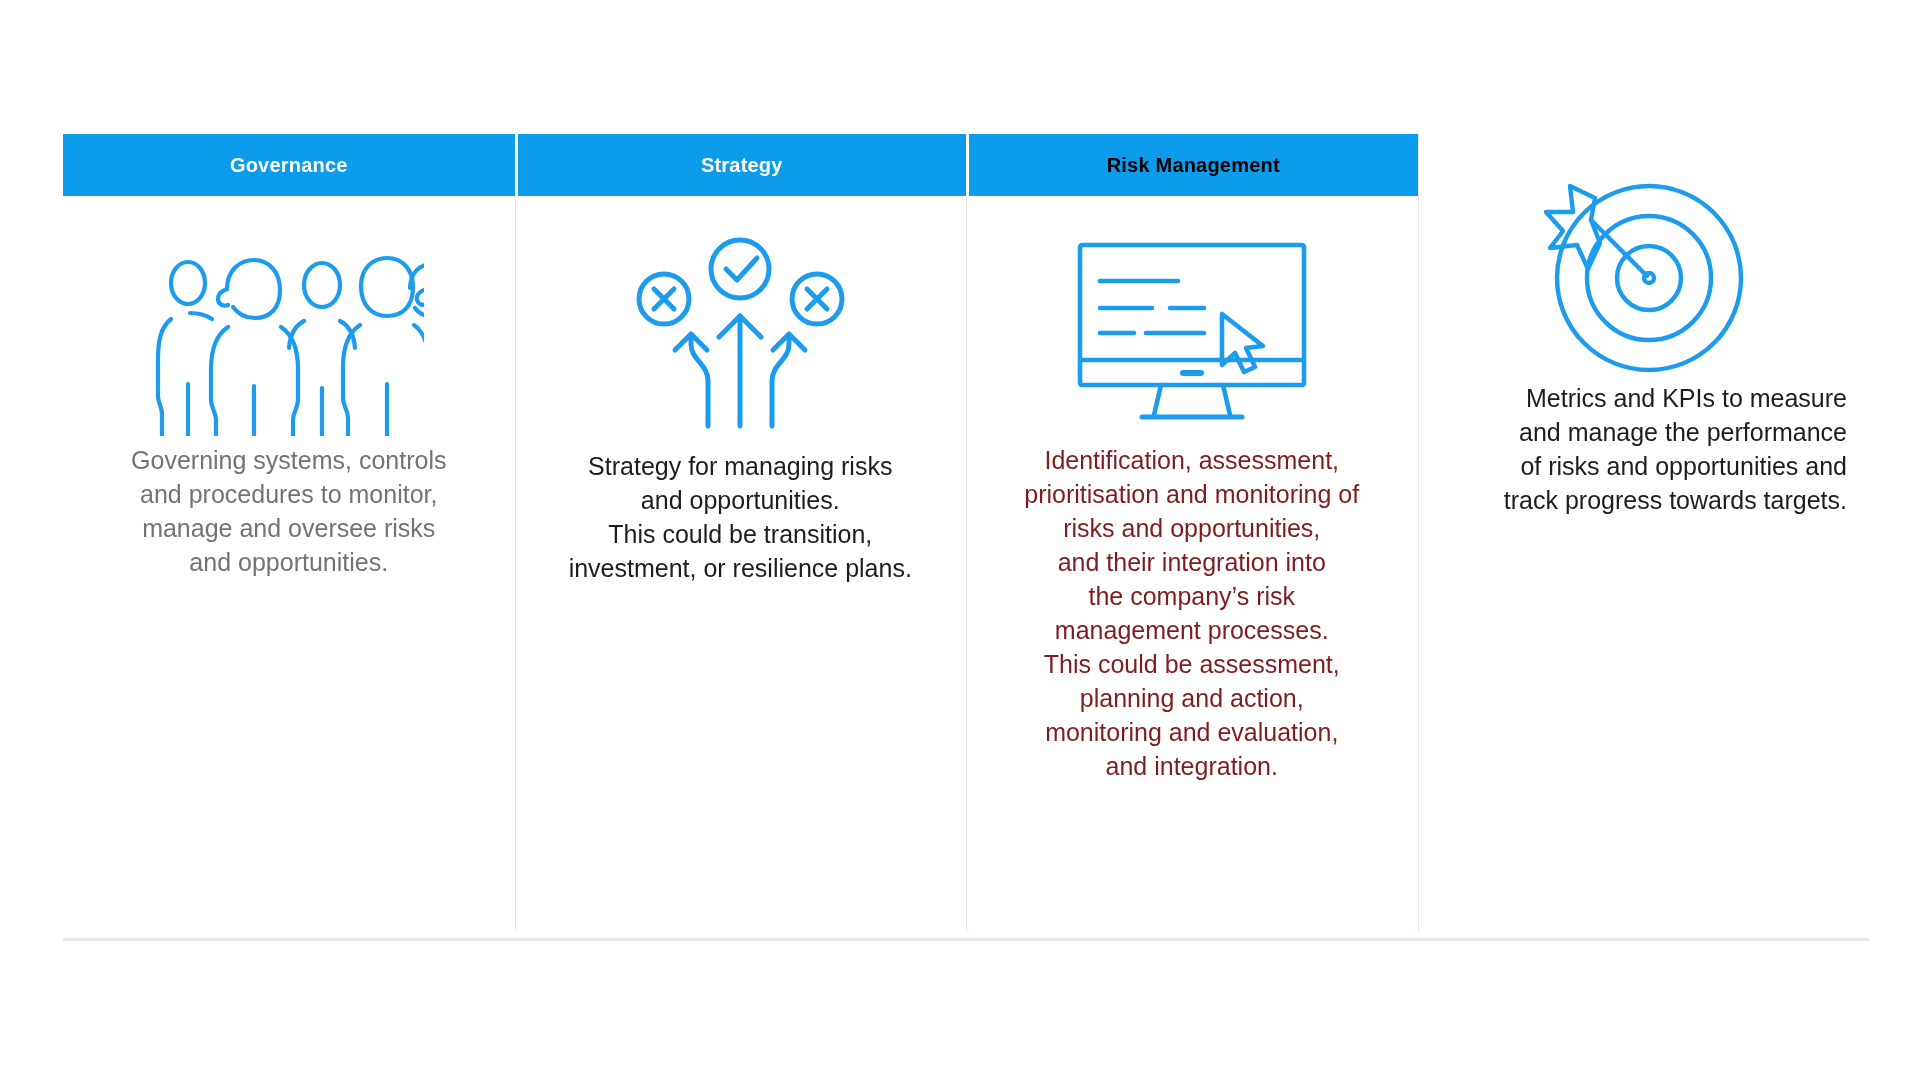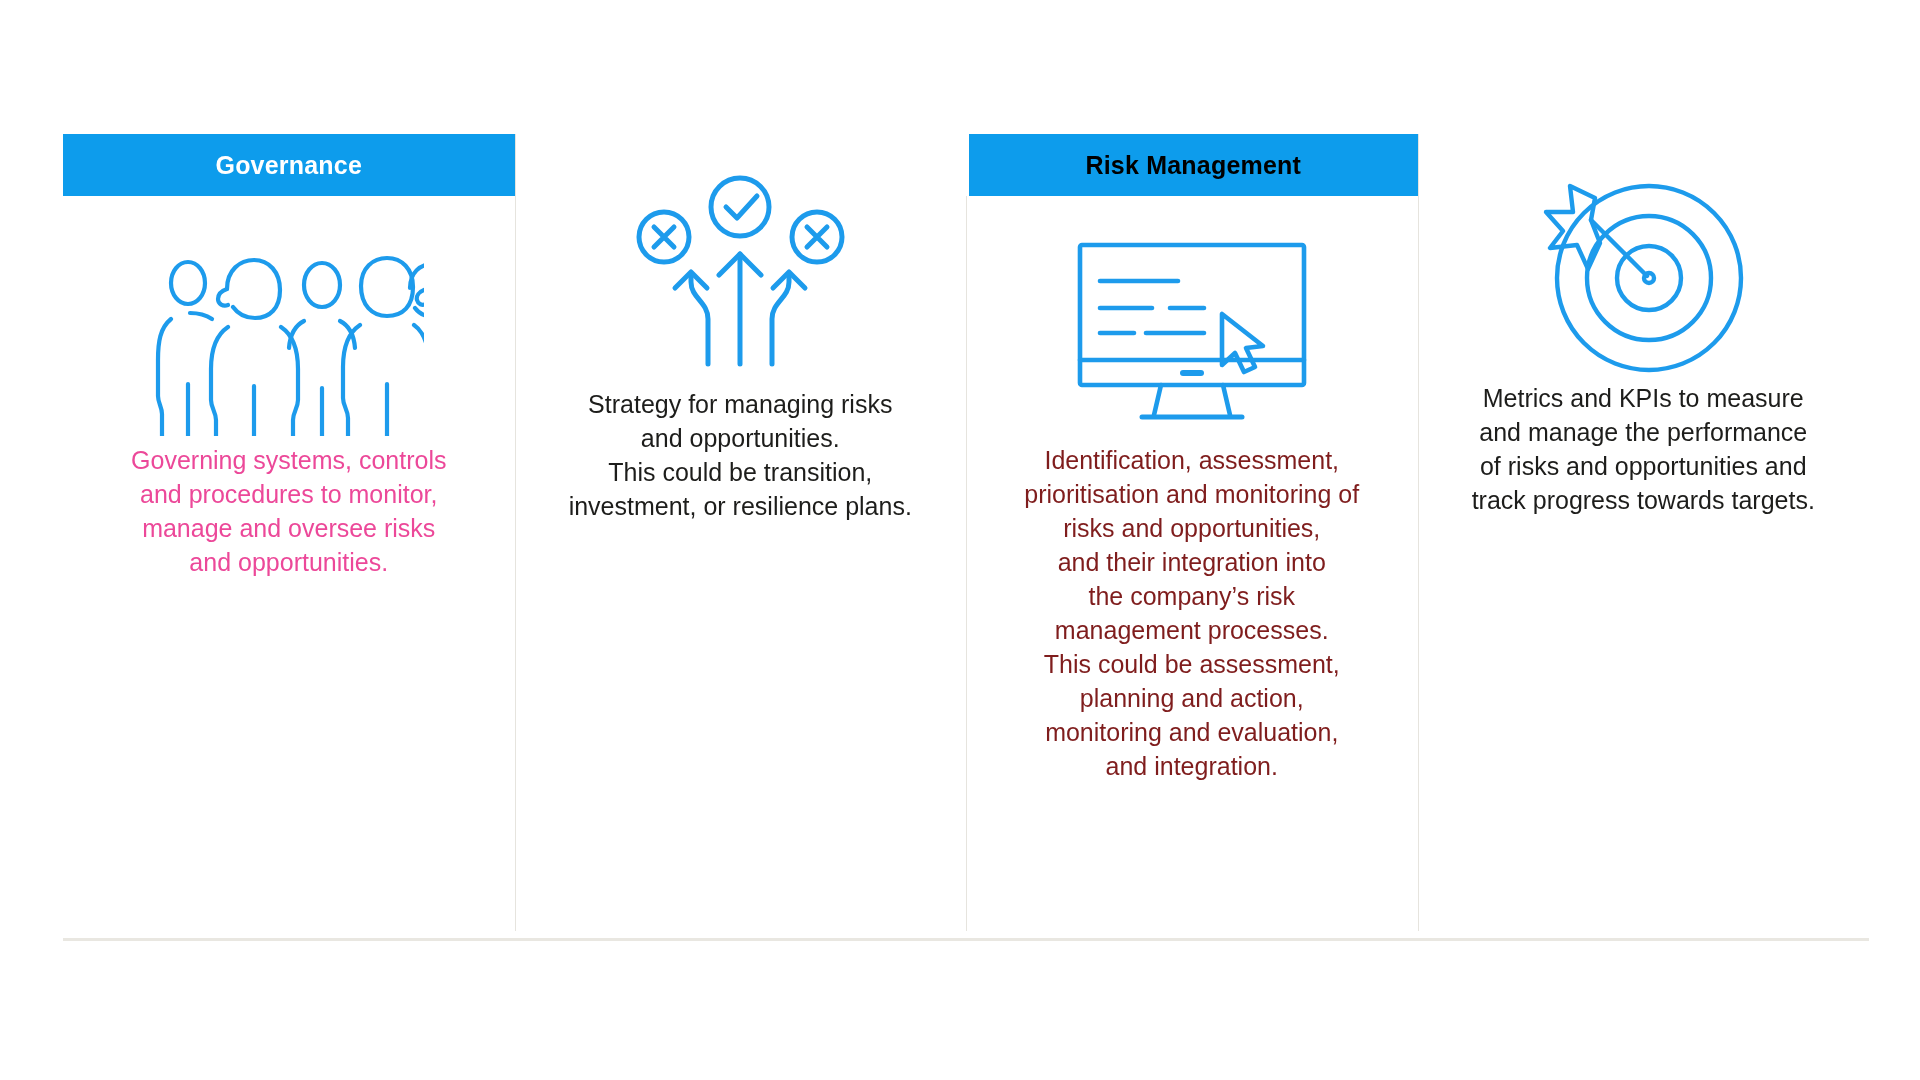--- a/index.html
+++ b/index.html
@@ -51,21 +51,21 @@
     background: #e6e4de;
   }
 
   .col-header {
     height: 62px;
     background: #0d9cec;
     color: #ffffff;
     display: flex;
     align-items: center;
     justify-content: center;
-    font-size: 25px;
+    font-size: 20px;
     font-weight: bold;
     letter-spacing: .2px;
     box-sizing: border-box;
     position: relative;
     z-index: 2;
   }
 
   
   .col + .col .col-header {
     border-left: 3px solid #ffffff;
@@ -148,30 +148,33 @@
             <path d="M207 50 C207 32 219 22 233 22 C248 22 259 33 259 51 C259 70 249 80 233 80 C218 80 207 69 207 50 Z"></path>
             <path d="M206 89 C194 97 189 111 189 131 L189 162 C189 170 194 174 194 182 L194 200"></path>
             <path d="M260 89 C270 96 274 108 275 124"></path>
             <path d="M233 148 L233 200"></path>
 
             <path d="M256 52 C256 37 266 28 278 28"></path>
             <path d="M261 72 C266 79 275 82 284 80"></path>
             <path d="M270 54 C265 56 262 60 263 64 C264 68 268 70 272 68"></path>
           </svg>
         </div>
-        <div class="desc" style="color: #ec4899;">
+        <div class="desc" style="color: #737373;">
           <p>Governing systems, controls
 and procedures to monitor,
 manage and oversee risks
 and opportunities.</p>
         </div>
       </div>
     </div>
 
     <div class="col">
+      <div class="col-header" style="background: rgb(13, 156, 236); color: rgb(255, 255, 255);">
+        <span>Strategy</span>
+      </div>
       <div class="col-body" style="border-bottom-color: rgb(233, 231, 225); gap: 6px;">
         <div class="icon-slot">
           <svg width="215" height="200" viewBox="0 0 215 200" fill="none" stroke="#1d9bec" stroke-width="5" stroke-linecap="round" stroke-linejoin="round">
 
             <circle cx="107" cy="33" r="29"></circle>
             <path d="M93 33 L104 44 L124 22"></path>
 
             <circle cx="31" cy="63" r="25"></circle>
             <path d="M21 53 L41 73 M41 53 L21 73"></path>
 
@@ -245,21 +248,21 @@
             <circle cx="110" cy="104" r="92"></circle>
             <circle cx="110" cy="104" r="62"></circle>
             <circle cx="110" cy="104" r="32"></circle>
             <circle cx="110" cy="104" r="5"></circle>
 
             <path d="M108 102 L52 46"></path>
 
             <path d="M52 46 L56 24 L31 12 L34 38 L7 38 L24 57 L11 74 L38 71 L49 95 L61 69 Z" stroke-width="4.4"></path>
           </svg>
         </div>
-        <div class="desc" style="color: rgb(29, 29, 27);">
+        <div class="desc" style="color: rgb(29, 29, 27); text-align: right;">
           <p>Metrics and KPIs to measure
 and manage the performance
 of risks and opportunities and
 track progress towards targets.</p>
         </div>
       </div>
     </div>
 
   </div>
 </div>

